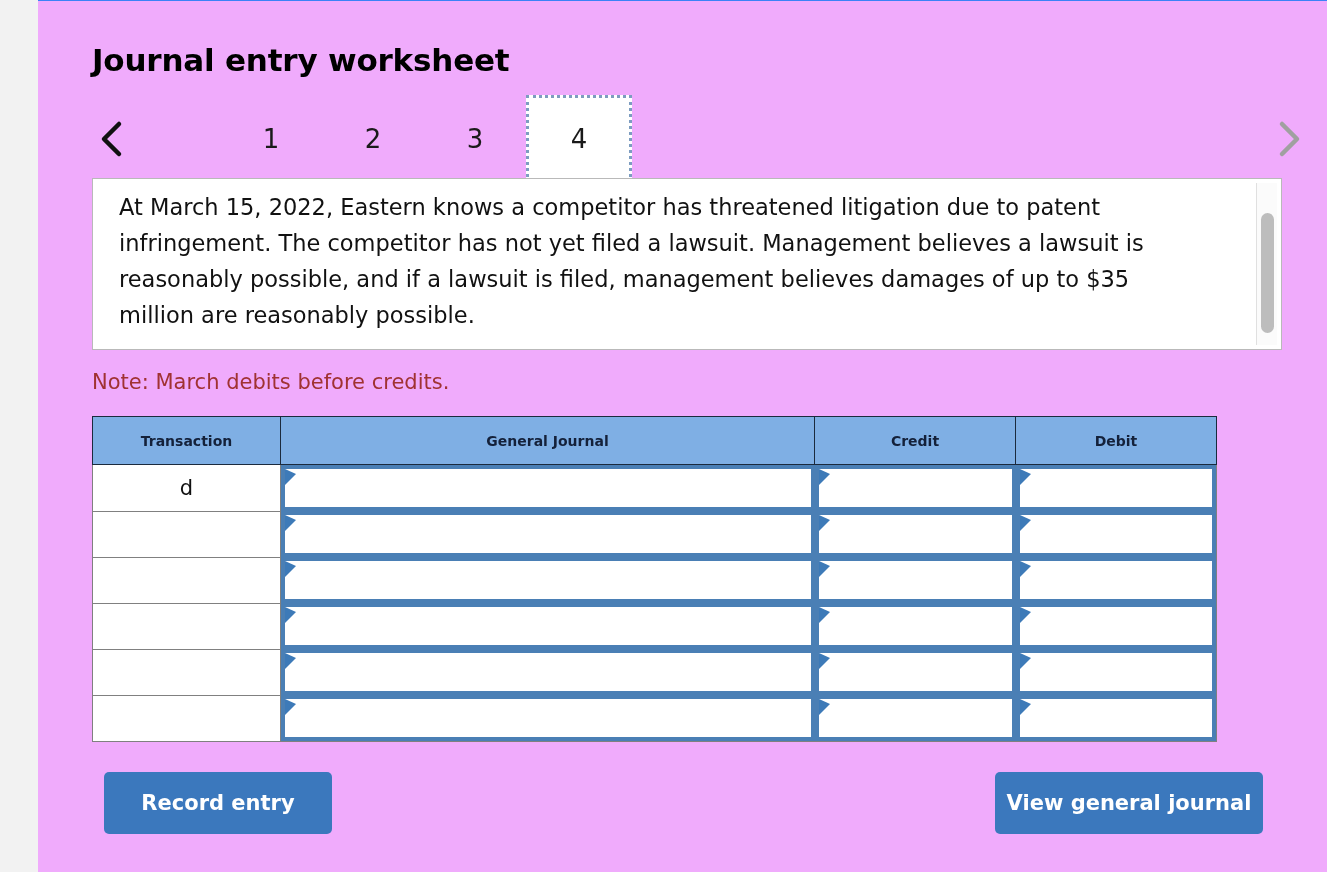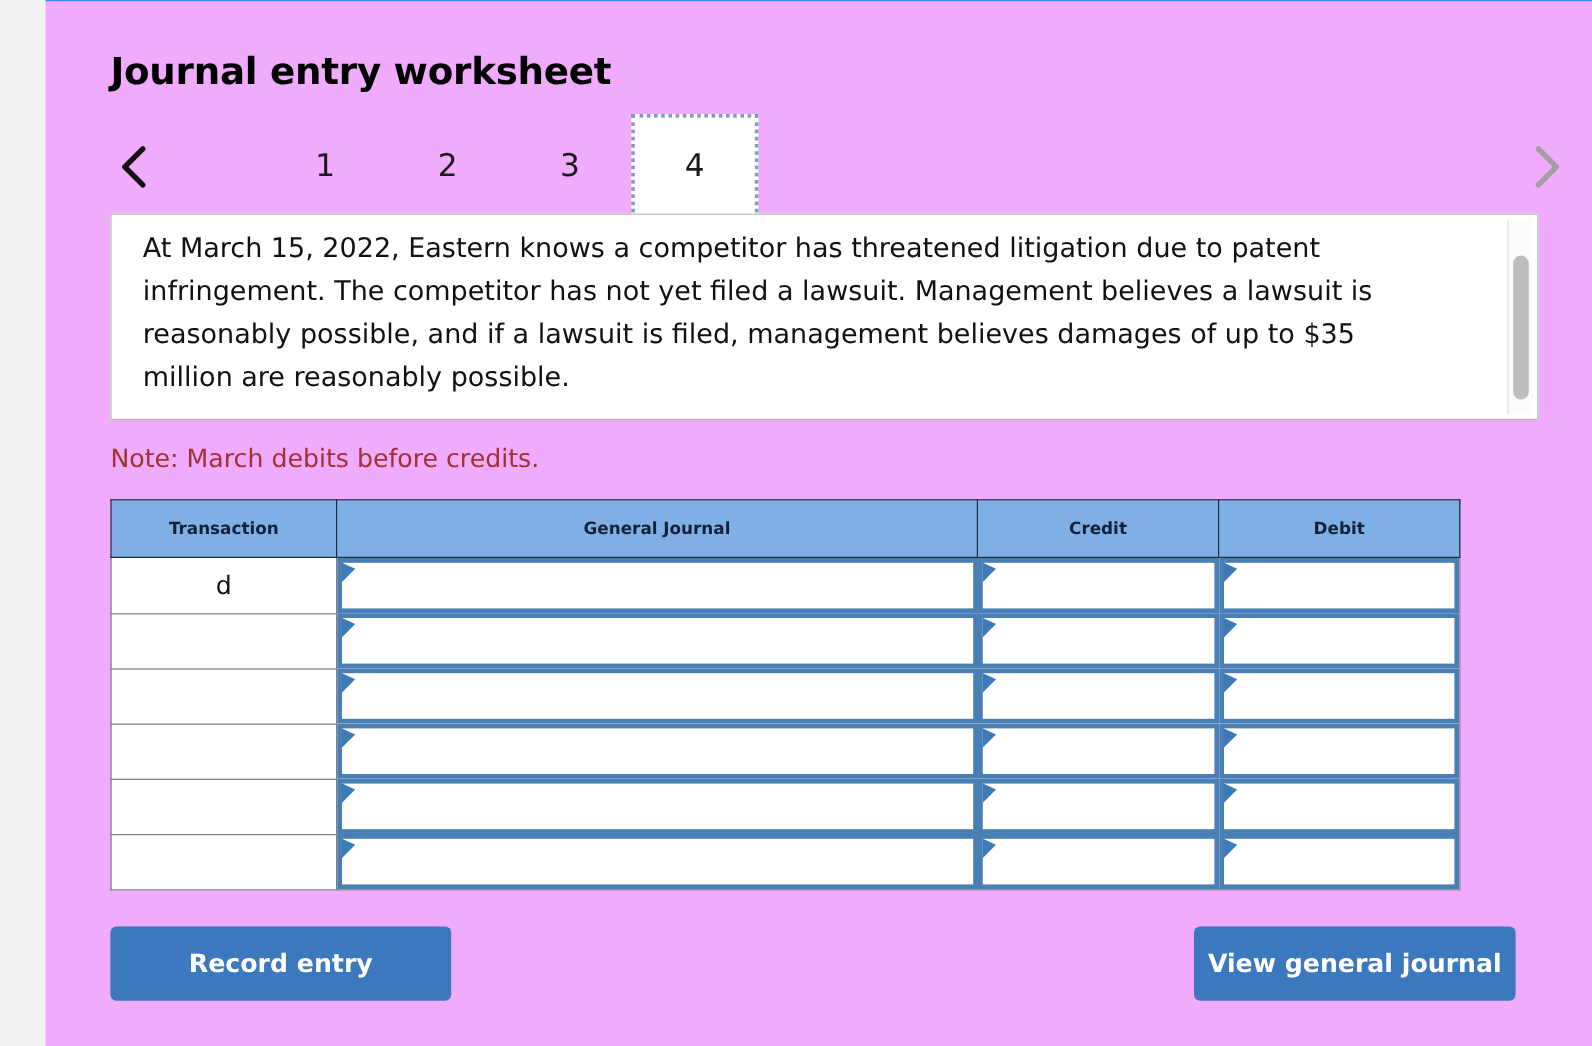--- a/index.html
+++ b/index.html
@@ -211,21 +211,21 @@
     height: 62px;
     background: #3b78bd;
     color: #ffffff;
     font-size: 21px;
     font-weight: bold;
     border: none;
     border-radius: 5px;
     cursor: pointer;
     font-family: "DejaVu Sans", "Liberation Sans", sans-serif;
   }
-  .btn-record { left: 0px; width: 284px; }
+  .btn-record { left: 12px; width: 228px; }
   .btn-clear  { left: 356px; width: 276px; }
   .btn-view   { left: 903px; width: 268px; }
 </style>
 </head>
 <body>
 
 <div class="page">
   <div class="content">
 
     <h1 class="worksheet-title">Journal entry worksheet</h1>

